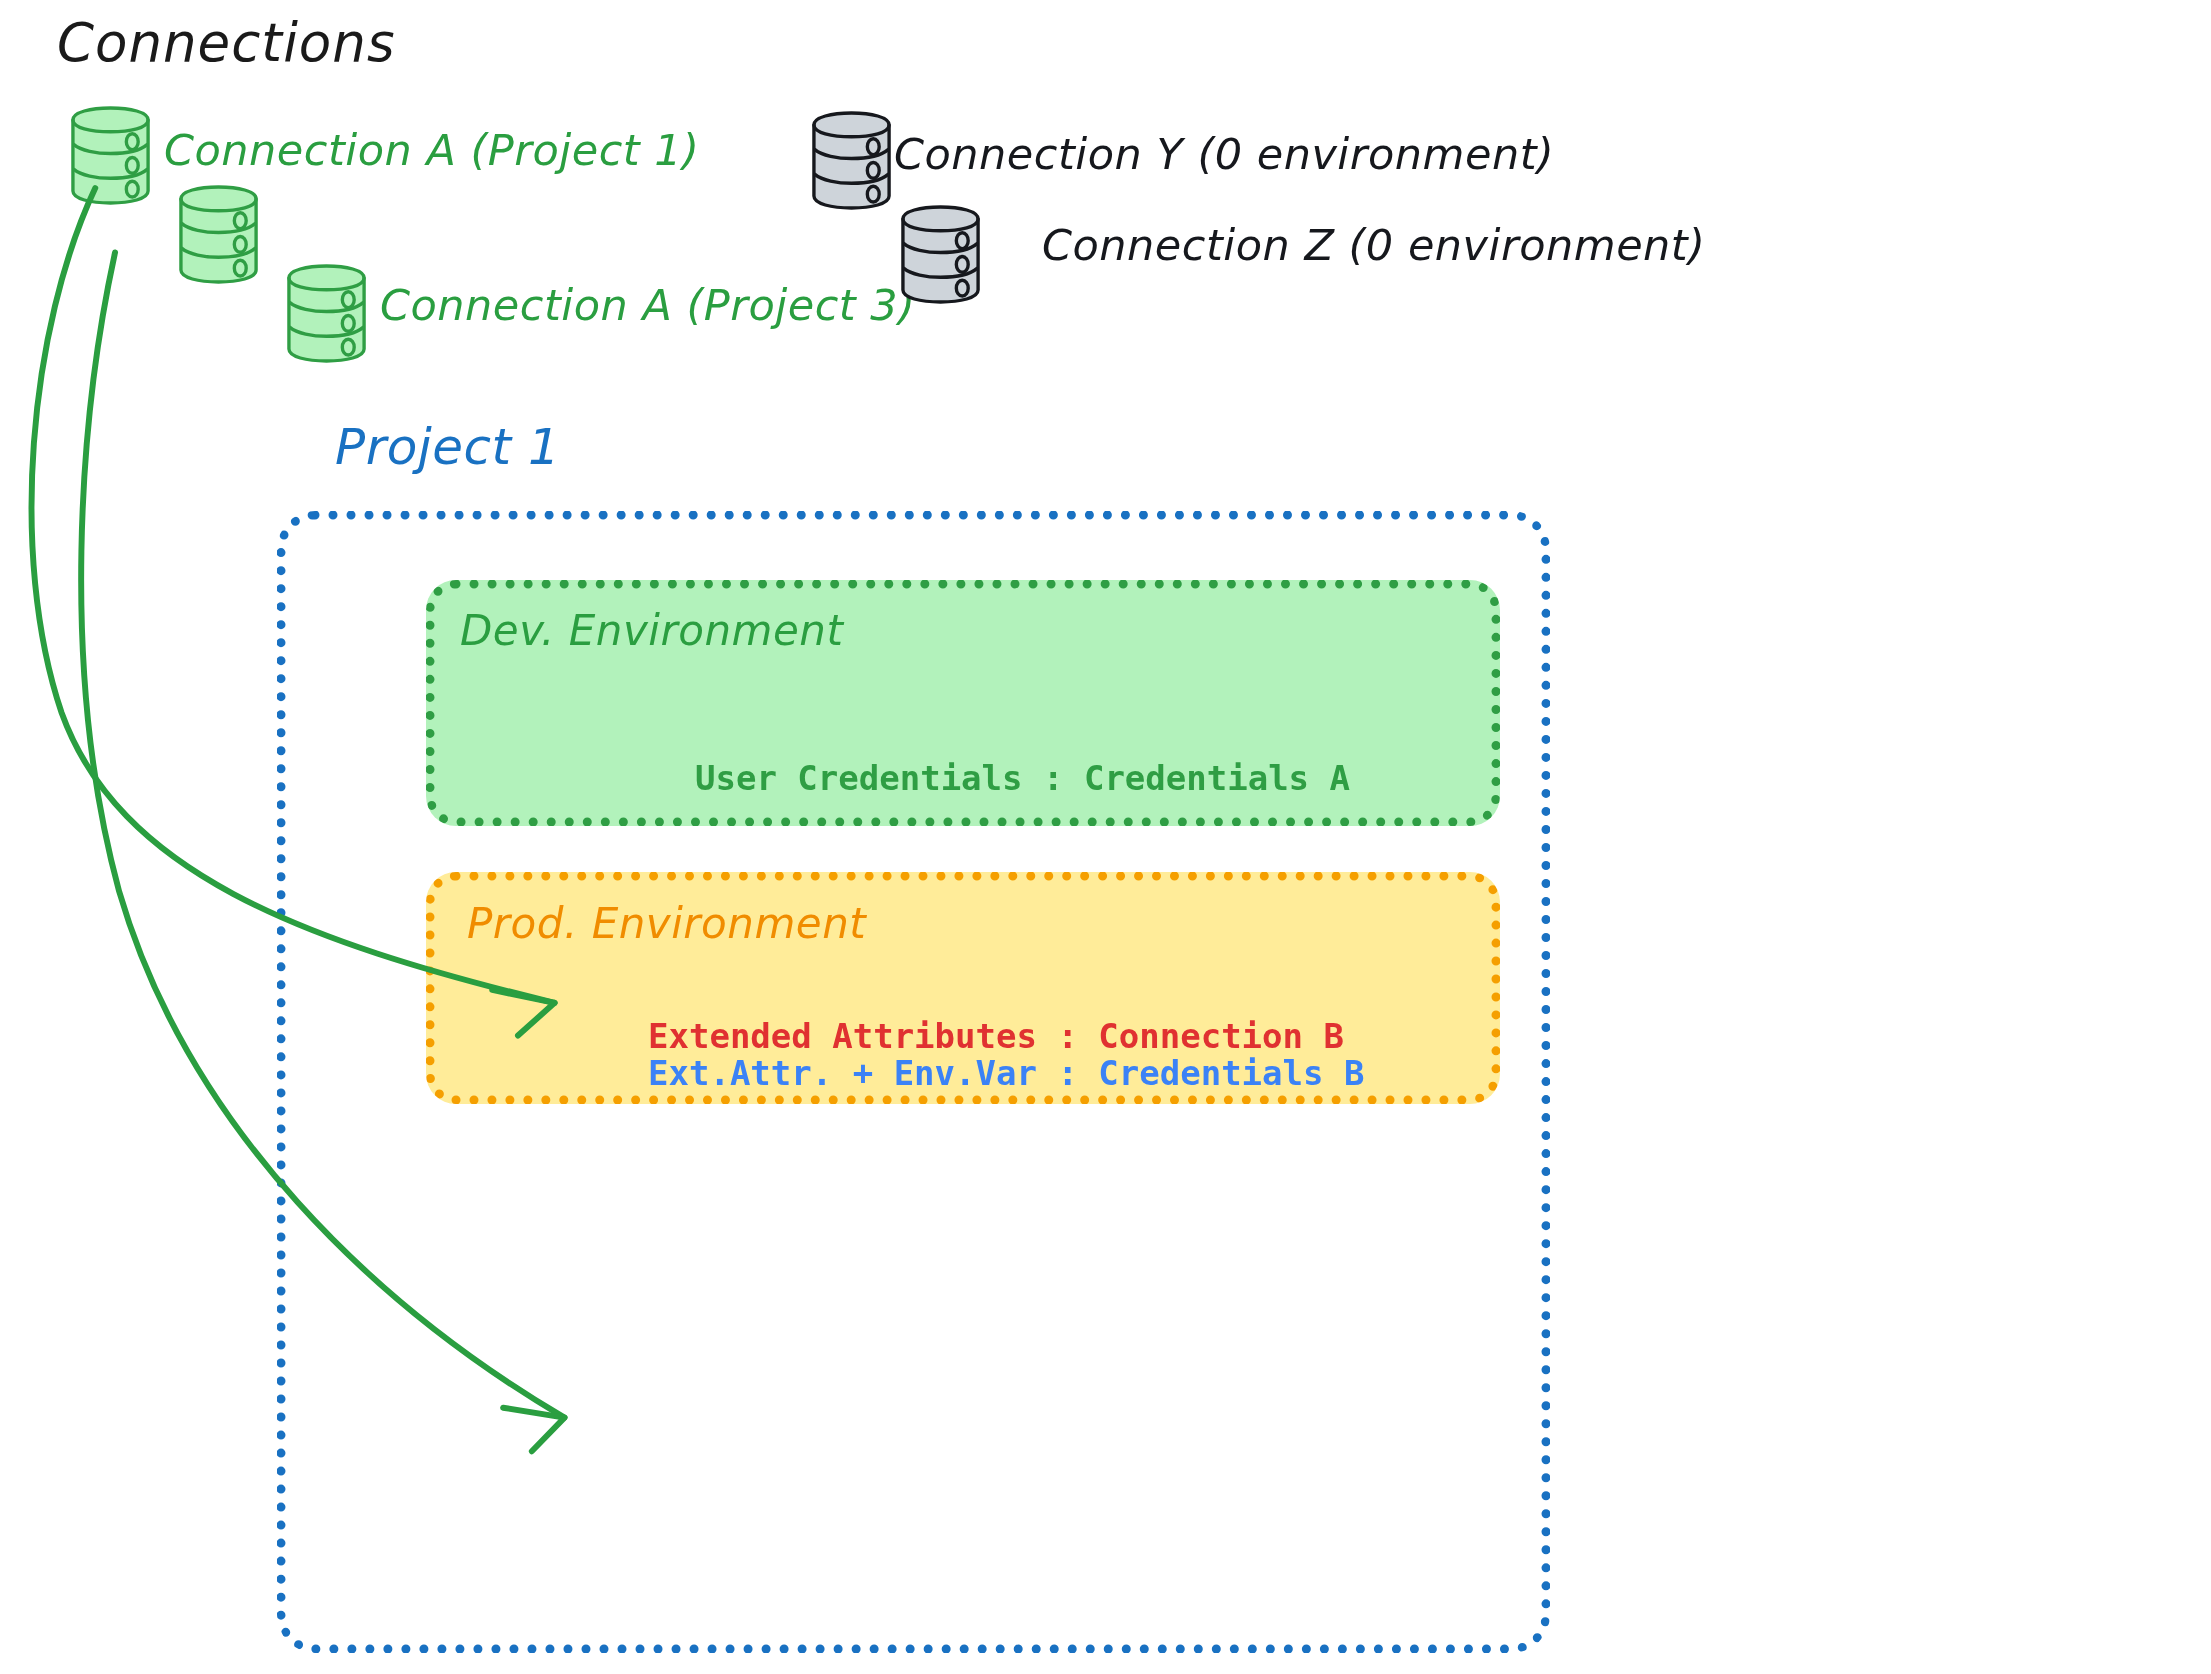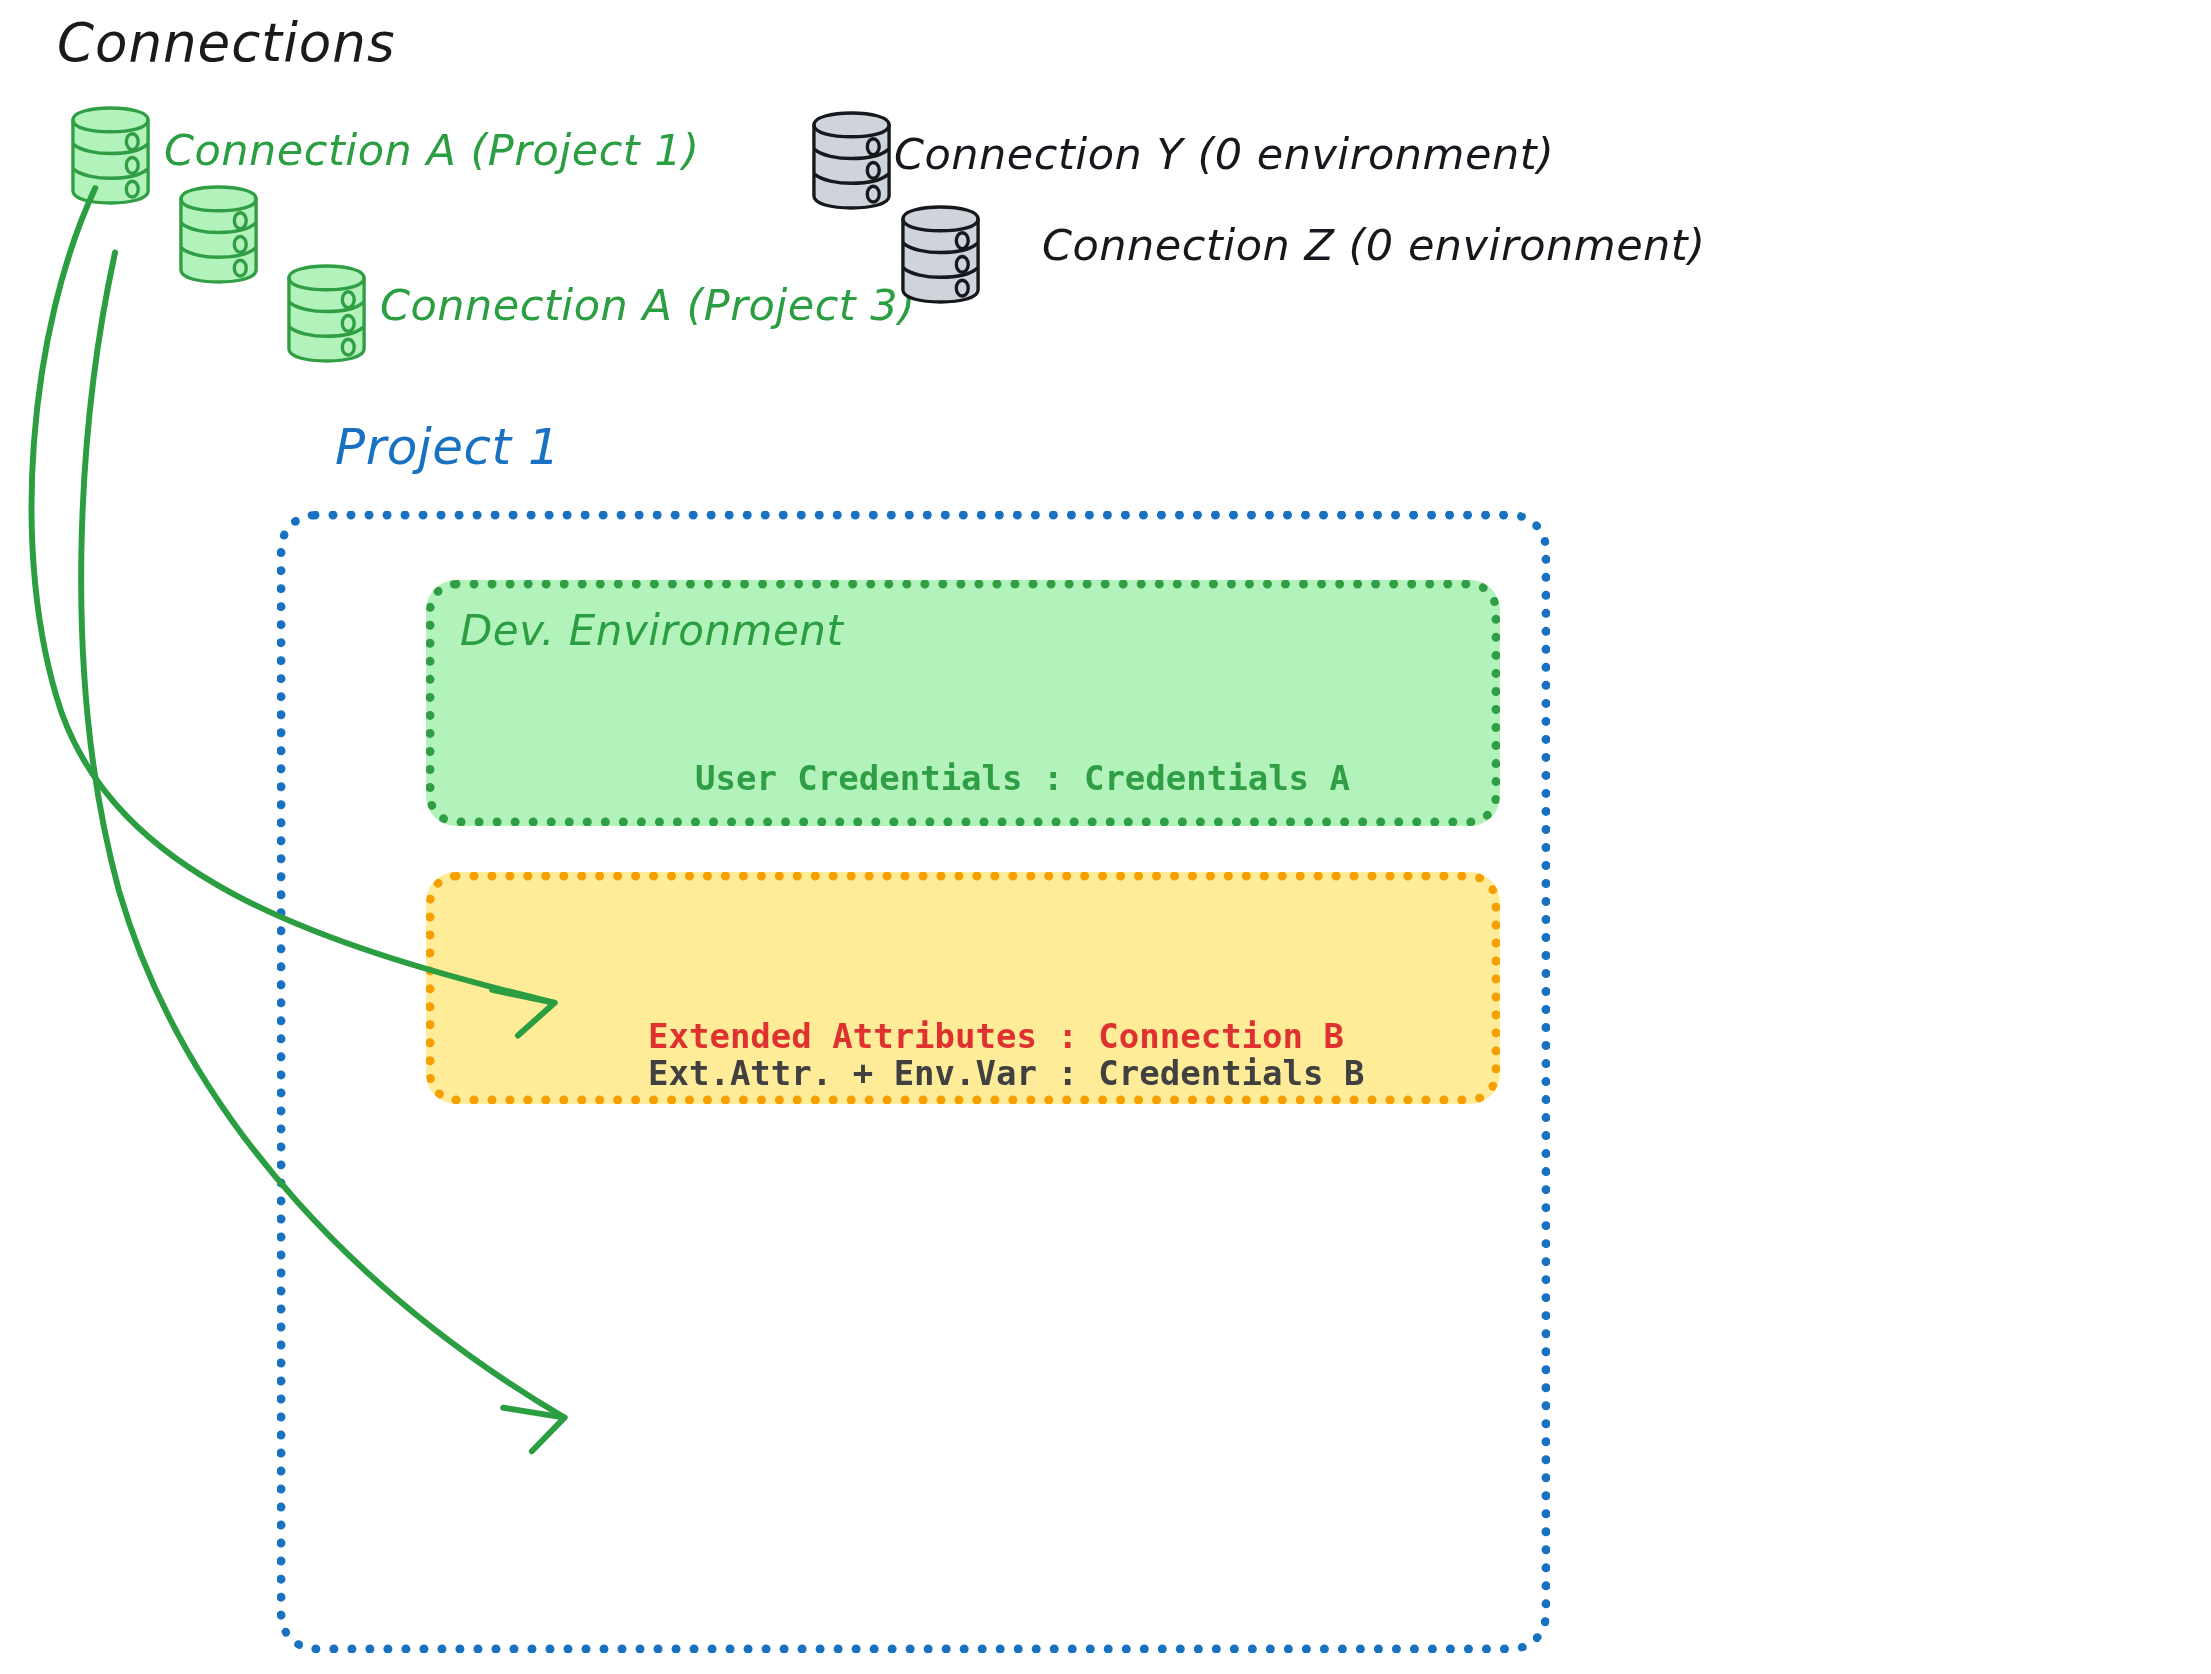--- a/index.html
+++ b/index.html
@@ -110,21 +110,21 @@
   #prod-line-1 {
     left: 648px;
     top: 1016px;
     font-size: 34px;
     color: #e03131;
   }
   #prod-line-2 {
     left: 648px;
     top: 1053px;
     font-size: 34px;
-    color: #404040;
+    color: #3b82f6;
   }
 
   
   .db-icon { position: absolute; }
 
   svg { display: block; overflow: visible; }
   #arrows-layer {
     position: absolute;
     left: 0; top: 0;
     width: 2212px;
@@ -220,20 +220,21 @@
 
   <div class="hand" id="project-title">Project 1</div>
 
   <div class="dotted-box" id="project-box"></div>
 
   <div class="dotted-box" id="dev-box"></div>
   <div class="hand env-title" id="dev-env-title">Dev. Environment</div>
   <div class="mono" id="dev-cred">User Credentials : Credentials A</div>
 
   <div class="dotted-box" id="prod-box"></div>
+  <div class="hand env-title" id="prod-env-title">Prod. Environment</div>
   <div class="mono" id="prod-line-1">Extended Attributes : Connection B</div>
   <div class="mono" id="prod-line-2">Ext.Attr. + Env.Var : Credentials B</div>
 
   <svg id="arrows-layer" viewBox="0 0 2234 1691">
 
     <g>
       <path d="M96 190
                C 30 330, 8 560, 62 720
                C 120 880, 300 950, 560 1013" fill="none" stroke="#2a9e40" stroke-width="6" stroke-linecap="round"></path>
       <path d="M560 1013 L 497 1000 M560 1013 L 523 1046" fill="none" stroke="#2a9e40" stroke-width="6" stroke-linecap="round"></path>

